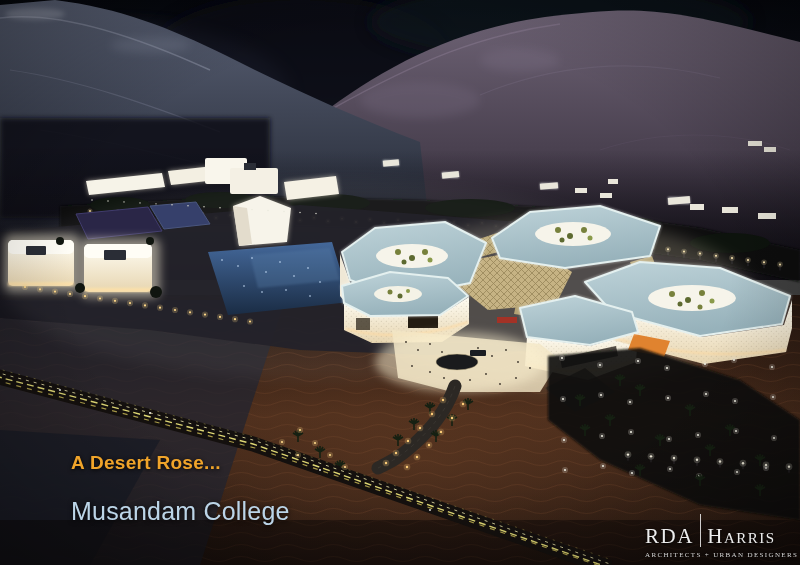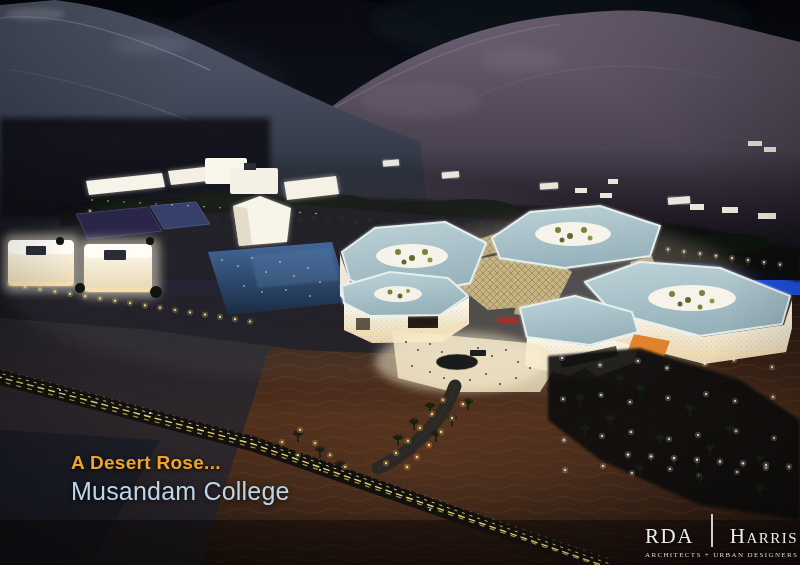--- a/index.html
+++ b/index.html
@@ -1,26 +1,26 @@
 <!DOCTYPE html>
 <html style="--tagline-orange: #F0A42A; --title-blue: #BCD5E8; --logo-white: #EDEDED; --roof-blue: #A9C4CB; --lattice-gold: #C6B384; --desert-brown: #3F2619; --accent-orange-building: #E0832F;"><head>
 <meta charset="utf-8">
 <style>
   html,body{margin:0;padding:0;background:#000;}
-  .stage{position:relative;width:800px;height:565px;overflow:hidden;background:#1d4ed8;
+  .stage{position:relative;width:800px;height:565px;overflow:hidden;background:#404040;
          font-family:"Liberation Sans",sans-serif;}
   .stage svg{position:absolute;left:0;top:0;}
   .caption{position:absolute;left:71px;top:452px;z-index:5;}
   .tagline{color:var(--tagline-orange,#F0A42A);font-size:19px;font-weight:700;
            letter-spacing:.3px;text-shadow:0 1px 4px rgba(0,0,0,.9);}
-  .title{margin-top:4px;color:var(--title-blue,#BCD5E8);font-size:25px;font-weight:400;
+  .title{margin-top:24px;color:var(--title-blue,#BCD5E8);font-size:25px;font-weight:400;
          line-height:27px;letter-spacing:.2px;text-shadow:0 1px 5px rgba(0,0,0,.85);}
   .logo{position:absolute;left:645px;top:486px;z-index:5;color:var(--logo-white,#EDEDED);
         font-family:"Liberation Serif",serif;}
-  .logo-names{display:flex;align-items:flex-end;justify-content:space-between;}
+  .logo-names{display:flex;align-items:flex-end;}
   .logo-name{font-size:21px;line-height:1;letter-spacing:1.5px;}
   .logo-name.sc{font-variant:small-caps;text-transform:capitalize;margin-top:40px;}
   .logo-bar{width:1.5px;height:33px;background:#e2e2e2;margin:0 6px;opacity:.9;}
   .logo-sub{margin-top:4px;font-size:7px;letter-spacing:1.35px;color:#d6d6d6;white-space:nowrap;}
   .logo{text-shadow:0 1px 3px rgba(0,0,0,.9);}
 </style>
 </head>
 <body>
 
 <div class="stage">

